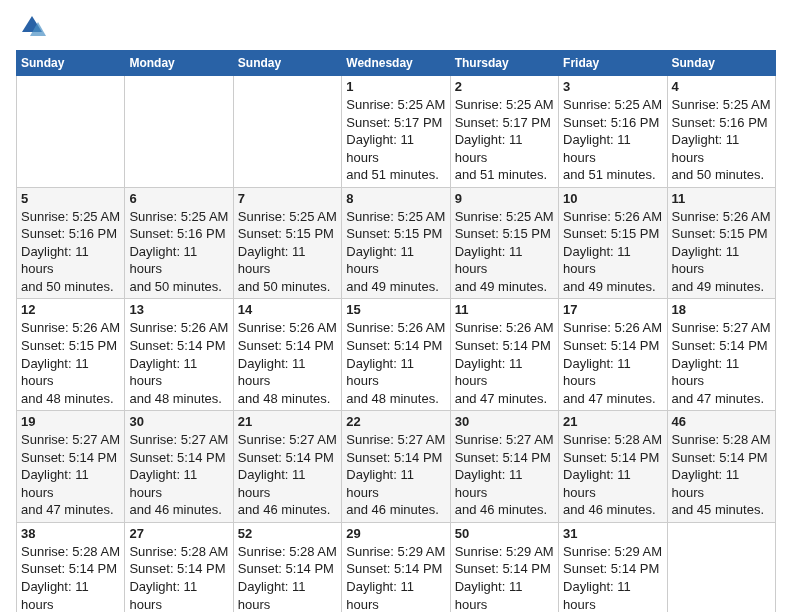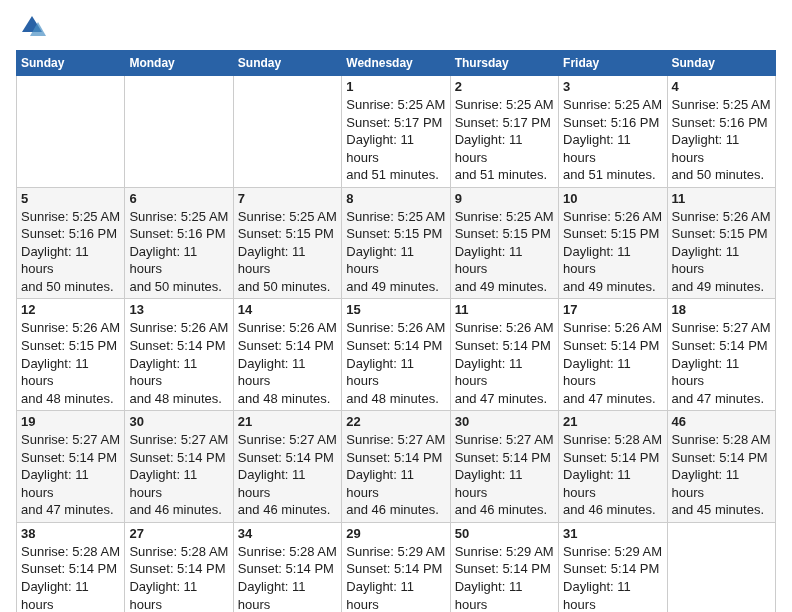--- a/index.html
+++ b/index.html
@@ -237,21 +237,21 @@
         <tr>
           <td>
             <span class="day-num">38</span>
             <div class="day-info">Sunrise: 5:28 AM<br>Sunset: 5:14 PM<br>Daylight: 11 hours<br>and 45 minutes.</div>
           </td>
           <td>
             <span class="day-num">27</span>
             <div class="day-info">Sunrise: 5:28 AM<br>Sunset: 5:14 PM<br>Daylight: 11 hours<br>and 45 minutes.</div>
           </td>
           <td>
-            <span class="day-num">34</span>
+            <span class="day-num">52</span>
             <div class="day-info">Sunrise: 5:28 AM<br>Sunset: 5:14 PM<br>Daylight: 11 hours<br>and 45 minutes.</div>
           </td>
           <td>
             <span class="day-num">29</span>
             <div class="day-info">Sunrise: 5:29 AM<br>Sunset: 5:14 PM<br>Daylight: 11 hours<br>and 45 minutes.</div>
           </td>
           <td>
             <span class="day-num">50</span>
             <div class="day-info">Sunrise: 5:29 AM<br>Sunset: 5:14 PM<br>Daylight: 11 hours<br>and 44 minutes.</div>
           </td>

